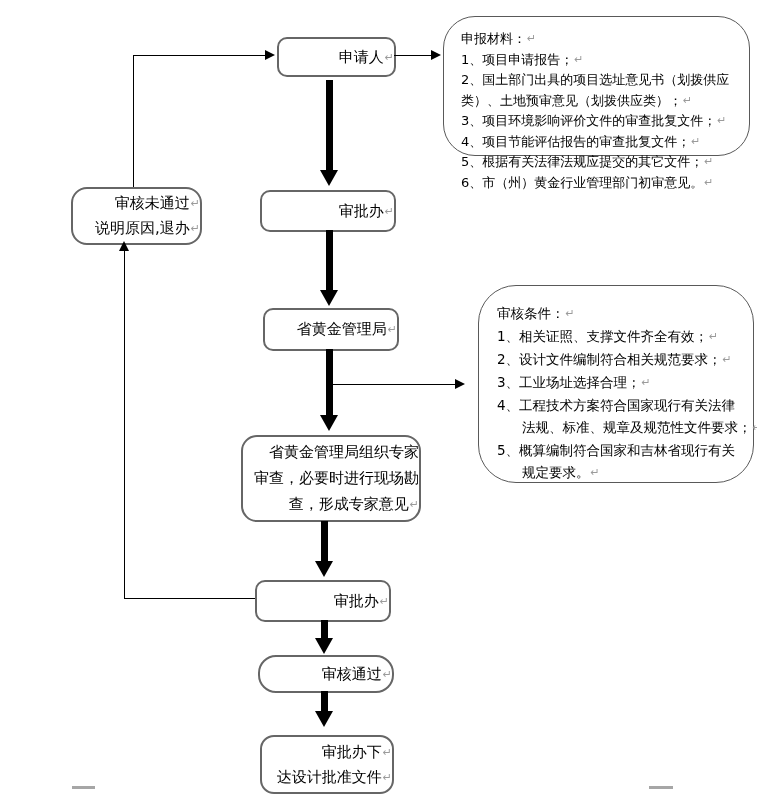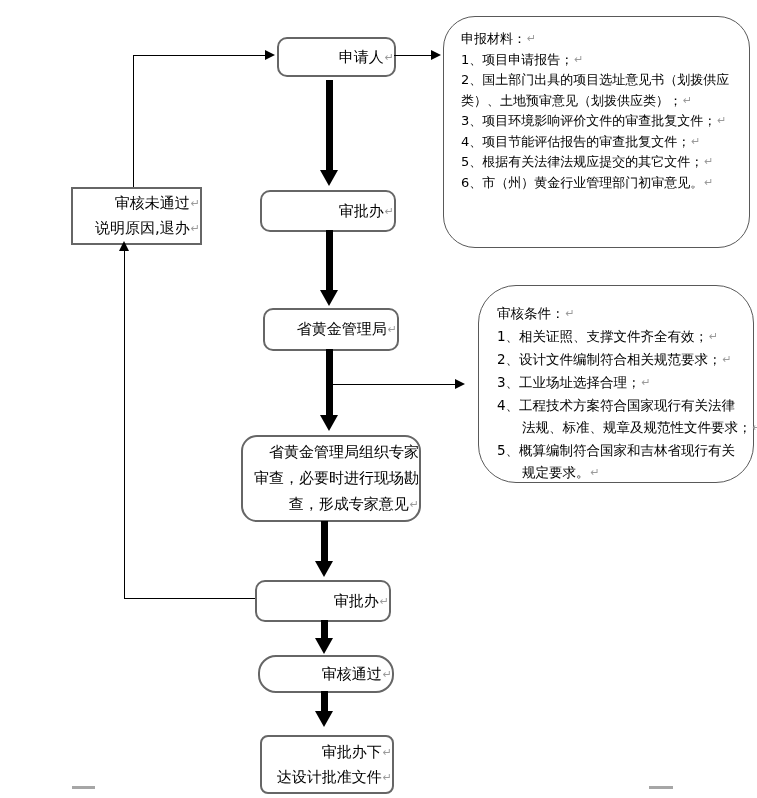--- a/index.html
+++ b/index.html
@@ -13,28 +13,28 @@
     position:absolute;background:#fff;border:2px solid #666;border-radius:10px;
     display:flex;flex-direction:column;align-items:flex-end;justify-content:center;
     font-size:15px;line-height:22px;text-align:center;white-space:nowrap;
   }
   #node-applicant {left:277px;top:37px;width:115px;height:36px;}
   #node-approval1 {left:260px;top:190px;width:132px;height:38px;}
   #node-gold      {left:263px;top:308px;width:132px;height:39px;}
   #node-expert    {left:241px;top:435px;width:176px;height:83px;border-radius:16px;line-height:26px;}
   #node-approval2 {left:255px;top:580px;width:132px;height:38px;}
   #node-pass      {left:258px;top:655px;width:132px;height:34px;border-radius:18px;}
-  #node-issue     {left:260px;top:735px;width:130px;height:55px;border-radius:8px;line-height:25px;}
-  #node-reject    {left:71px;top:187px;width:127px;height:54px;border-radius:0;line-height:24px;}
+  #node-issue     {left:260px;top:735px;width:130px;height:55px;border-radius:14px;line-height:25px;}
+  #node-reject    {left:71px;top:187px;width:127px;height:54px;border-radius:16px;line-height:24px;}
   
   .bubble{
     position:absolute;background:#fff;border:1.5px solid #595959;
     font-size:13px;text-align:left;white-space:nowrap;
   }
-  #bubble-materials{left:443px;top:16px;width:307px;height:232px;border-radius:32px;
+  #bubble-materials{left:443px;top:16px;width:307px;height:140px;border-radius:32px;
     padding:12px 6px 4px 17px;line-height:20.5px;box-sizing:border-box;}
   #bubble-conditions{left:478px;top:285px;width:276px;height:198px;border-radius:38px;
     padding:16px 6px 12px 18px;line-height:22px;font-size:13.5px;box-sizing:border-box;}
   .tline.indent{padding-left:25px;}
   .uline{text-underline-offset:2px;}
   .rmark{color:#9b9b9b;font-size:11px;margin-left:1px;vertical-align:1px;}
   
   .hline{position:absolute;height:1px;background:#000;}
   .vline{position:absolute;width:1px;background:#000;}
   .head-right{position:absolute;width:0;height:0;

